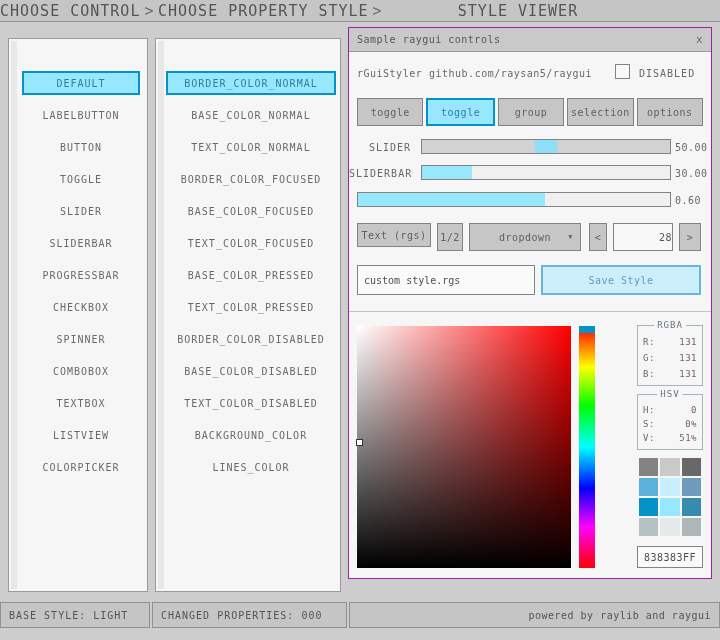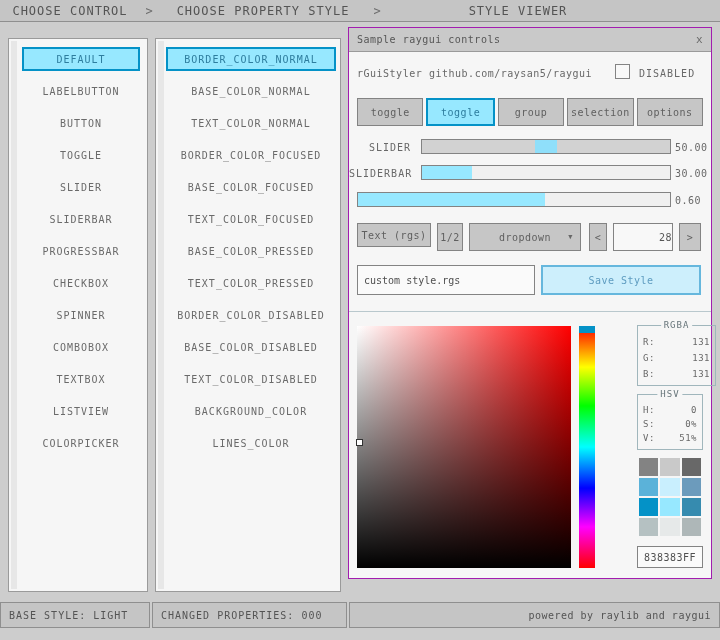--- a/index.html
+++ b/index.html
@@ -8,39 +8,39 @@
     position:relative; overflow:hidden;
     background:#cdcdcd;
     font-family:"DejaVu Sans Mono", monospace;
     color:#686868;
     -webkit-font-smoothing:none;
   }
 
   
   .topbar { position:absolute; left:0; top:0; width:720px; height:22px;
     background:#c5c5c5; border-bottom:1px solid #8f8f8f;
-    display:flex; align-items:center; font-size:12px; color:#545454; }
+    display:flex; align-items:center; font-size:15px; color:#545454; }
   .tb-sec { text-align:center; letter-spacing:1px; white-space:nowrap; }
   .tb-sec.s1 { width:140px; }
   .tb-sec.s2 { width:210px; }
   .tb-sec.s3 { flex:1 1 auto; padding-right:70px; }
   .tb-sep { width:18px; text-align:center; color:#6e6e6e; }
 
   
   .panel { position:absolute; top:38px; height:554px; background:#f6f6f6; border:1px solid #9a9a9a; }
   .controls-panel { left:8px; width:140px; }
   .properties-panel { left:155px; width:186px; }
   .scroll-track { position:absolute; left:2px; top:2px; bottom:2px; width:6px; background:#e7e7e7; }
   .list { position:absolute; left:6px; right:0; top:0; padding-top:8px;
     display:flex; flex-direction:column; gap:8px; align-items:center; }
   .list-item { height:24px; display:flex; align-items:center; justify-content:center;
     font-size:10px; letter-spacing:1px; color:#6a6a6a; white-space:nowrap; }
   .controls-panel .list-item { width:118px; }
   .properties-panel .list-item { width:170px; }
-  .list-item.selected { background:#97e8ff; border:2px solid #0492c7; color:#2e7d9e; }
+  .list-item.selected { background:#97e8ff; border:2px solid #0492c7; color:#2e7d9e;margin-top:24px; }
 
   
   .window { position:absolute; left:348px; top:27px; width:364px; height:552px;
     background:#f6f6f6; border:1px solid #a21caf; }
   .titlebar { position:absolute; left:0; top:0; width:100%; height:24px;
     background:#c9c9c9; border-bottom:1px solid #9a9a9a;
     display:flex; align-items:center; justify-content:space-between;
     padding:0 8px; font-size:10px; color:#565656; letter-spacing:0.5px; }
   .close-x { color:#6a6a6a; font-size:11px; cursor:default; }
 
@@ -81,21 +81,21 @@
     background:
       linear-gradient(to bottom, rgba(0,0,0,0) 0%, #000 100%),
       linear-gradient(to right, #ffffff 0%, #ff0000 100%); }
   .picker-cursor { position:absolute; width:7px; height:7px; background:#ffffff; border:1px solid #333333; }
   .hue-bar { position:absolute; left:230px; top:298px; width:16px; height:242px;
     background:linear-gradient(to bottom,
       #ff0000 0%, #ffff00 17%, #00ff00 33%, #00ffff 50%, #0000ff 67%, #ff00ff 83%, #ff0000 100%); }
   .hue-marker { position:absolute; left:0; width:100%; height:7px; background:#0492c7; }
 
   .groupbox { position:absolute; border:1px solid #a0b6bc; }
-  .rgba-box { left:288px; top:297px; width:79px; height:61px; }
+  .rgba-box { left:288px; top:297px; width:66px; height:61px; }
   .hsv-box  { left:288px; top:366px; width:66px; height:56px; }
   .gb-title { position:absolute; top:-6px; left:50%; transform:translateX(-50%);
     background:#f6f6f6; padding:0 3px; font-size:9px; letter-spacing:1px; color:#67757a; }
   .gb-rows { position:absolute; left:5px; right:5px; top:8px; display:flex; flex-direction:column; }
   .gb-row { display:flex; justify-content:space-between; font-size:9px; color:#686868; letter-spacing:0.5px; }
   .rgba-box .gb-row { line-height:16px; }
   .hsv-box  .gb-row { line-height:14px; }
 
   .swatch-grid { position:absolute; left:290px; top:430px; width:62px;
     display:grid; grid-template-columns:repeat(3,1fr); gap:2px; }

